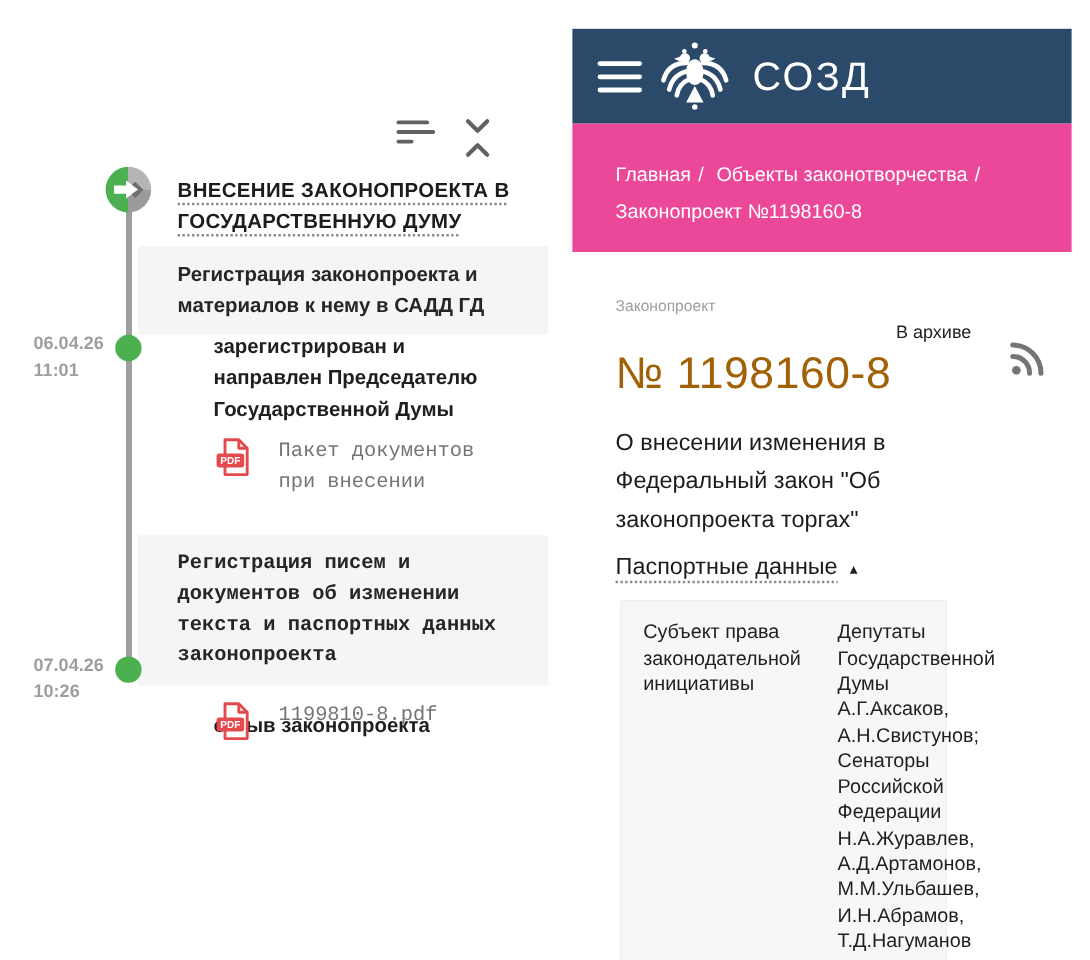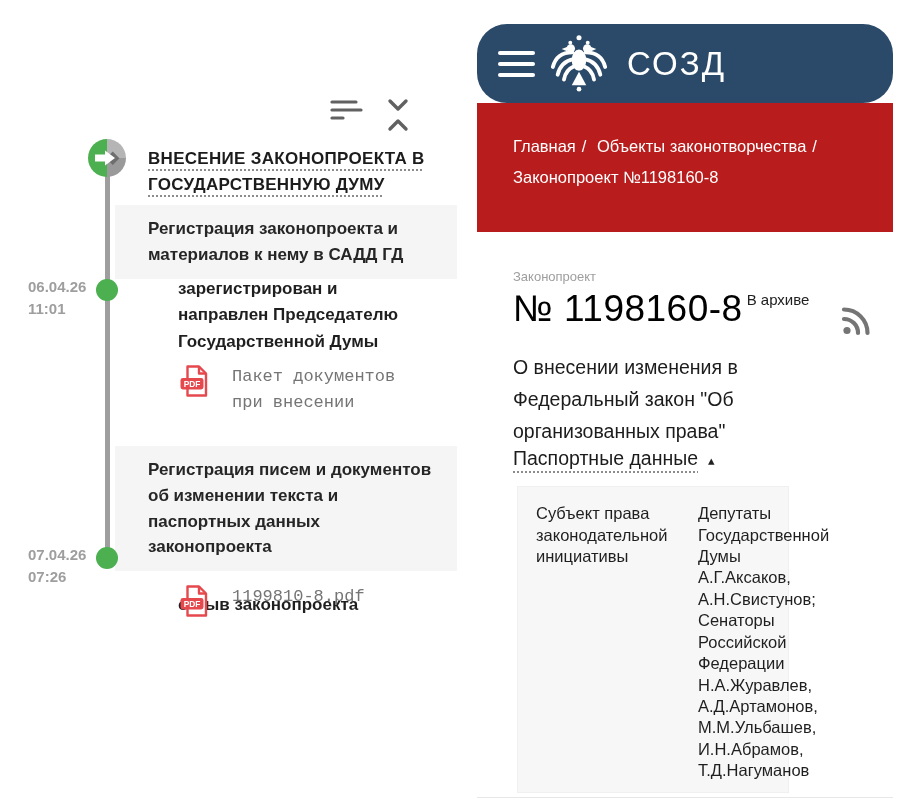--- a/index.html
+++ b/index.html
@@ -18,21 +18,21 @@
     background:conic-gradient(from 0deg, #b5b5b5 0deg 90deg, #9a9a9a 90deg 180deg, #4caf50 180deg 360deg);
     display:flex; align-items:center; justify-content:center; }
 
   .stage-title { position:absolute; left:148px; top:146px; width:288px;
     font-size:17px; font-weight:700; line-height:1.55; letter-spacing:.3px; color:#1c1c1c;
     text-decoration:underline dotted #8c8c8c; text-decoration-thickness:2px; text-underline-offset:5px; cursor:pointer; }
 
   .tl-section { position:absolute; left:115px; width:342px; background:#f5f5f5;
     padding:11px 12px 11px 33px; font-size:17px; font-weight:700; line-height:1.52; color:#262626; }
   .tl-section.s1 { top:205px; }
-  .tl-section.s2 { top:446px; }
+  .tl-section.s2 { top:446px;font-family:Liberation Mono, monospace; }
 
   .tl-date { position:absolute; left:28px; width:78px; font-size:15px; font-weight:700;
     color:#9e9e9e; line-height:1.45; }
   .tl-date.d1 { top:276px; }
   .tl-date.d2 { top:544px; }
 
   .tl-dot { position:absolute; left:96px; width:22px; height:22px; border-radius:50%; background:#4caf50; }
   .tl-dot.p1 { top:279px; }
   .tl-dot.p2 { top:547px; }
 
@@ -42,41 +42,41 @@
 
   .tl-attach { position:absolute; left:178px; display:flex; gap:22px; align-items:flex-start; cursor:pointer; }
   .tl-attach.a1 { top:364px; }
   .tl-attach.a2 { top:584px; }
   .tl-attach .attach-label { font-size:17px; line-height:1.5; color:#757575;font-family:Liberation Mono, monospace; }
   .tl-attach.a1 .attach-label { width:190px; }
 
   
   .right-panel { position:absolute; left:477px; top:24px; width:416px; }
 
-  .app-header { height:79px; background:#2b4a69; display:flex; align-items:center; padding-left:21px;border-radius:30px; }
+  .app-header { height:79px; background:#2b4a69; display:flex; align-items:center; padding-left:21px; }
   .hamburger { width:37px; height:26px; display:flex; flex-direction:column; justify-content:space-between; cursor:pointer; }
   .hamburger span { display:block; height:4px; border-radius:2px; background:#ffffff; }
   .emblem { margin-left:12px; }
   .app-title { margin-left:16px; color:#ffffff; font-size:33px; letter-spacing:2px; font-weight:400; }
 
-  .breadcrumbs { background:#b91c1c; height:129px; padding:28px 52px 0 36px;
+  .breadcrumbs { background:#ec4899; height:107px; padding:28px 52px 0 36px;
     color:#ffffff; font-size:16.5px; line-height:1.85; }
   .breadcrumbs .crumb { cursor:pointer; }
   .breadcrumbs .sep { padding:0 6px; }
 
   .content { position:relative; padding:37px 20px 0 36px; }
   .bill-label { font-size:13px; color:#9e9e9e; }
   .bill-number-row { margin-top:4px; display:flex; align-items:flex-start; }
-  .bill-number { font-size:37px; font-weight:400; letter-spacing:.5px; color:#000000; line-height:1.15; }
+  .bill-number { font-size:37px; font-weight:400; letter-spacing:.5px; color:#a16207; line-height:1.15;margin-top:24px; }
   .bill-status { margin:3px 0 0 4px; font-size:15px; color:#212121; }
   .rss { position:absolute; right:22px; top:74px; cursor:pointer; }
 
   .bill-title { margin-top:20px; width:302px; font-size:19.5px; line-height:1.65; color:#1c1c1c; }
 
-  .passport-link { font-size:19.5px; color:#1c1c1c; display:inline-block; cursor:pointer;
+  .passport-link { margin-top:12px; font-size:19.5px; color:#1c1c1c; display:inline-block; cursor:pointer;
     text-decoration:underline dotted #8c8c8c; text-decoration-thickness:2px; text-underline-offset:6px; }
   .passport-caret { font-size:13px; color:#212121; margin-left:10px; text-decoration:none; display:inline-block; }
 
   .passport-box { margin-top:16px; margin-left:4px; width:272px; background:#f7f7f7;
     border:1px solid #f0f0f0; padding:16px 12px 10px 18px; display:flex; gap:14px;
     font-size:16.5px; line-height:1.3; color:#1f1f1f; }
   .passport-box .p-label { flex:0 0 148px; }
   .passport-box .p-value { width:154px; }
 
   .content-divider { margin-left:-36px; width:416px; height:0; border-top:1px solid #e7e7e7; margin-top:4px; }
@@ -134,21 +134,21 @@
         <text x="14" y="23" font-size="8.4" font-weight="bold" fill="#ffffff" text-anchor="middle" font-family="Liberation Sans, sans-serif">PDF</text>
       </svg>
     </span>
     <span class="attach-label">Пакет документов при внесении</span>
   </div>
 
   <div class="tl-section s2">Регистрация писем и документов об изменении текста и паспортных данных законопроекта</div>
 
   <div class="tl-date d2">
     <div>07.04.26</div>
-    <div>07:26</div>
+    <div>10:26</div>
   </div>
   <div class="tl-dot p2"></div>
   <div class="tl-event e2">отзыв законопроекта</div>
 
   <div class="tl-attach a2">
     <span>
       <svg width="32" height="34" viewBox="0 0 32 34">
         <path d="M9.5 2.5 h11.5 l7 7 v22 h-18.5 z" fill="#ffffff" stroke="#e5484d" stroke-width="2.4" stroke-linejoin="round"></path>
         <path d="M21 2.5 v7 h7" fill="none" stroke="#e5484d" stroke-width="2.4" stroke-linejoin="round"></path>
         <rect x="2.5" y="14" width="23" height="11.5" rx="2.4" fill="#e5484d"></rect>
@@ -209,21 +209,21 @@
     </div>
 
     <div class="rss">
       <svg width="30" height="30" viewBox="0 0 30 30">
         <circle cx="6" cy="24.5" r="3.6" fill="#757575"></circle>
         <path d="M3 13 A14 14 0 0 1 17 27" fill="none" stroke="#757575" stroke-width="4.2" stroke-linecap="round"></path>
         <path d="M3 3.5 A23.5 23.5 0 0 1 26.5 27" fill="none" stroke="#757575" stroke-width="4.2" stroke-linecap="round"></path>
       </svg>
     </div>
 
-    <div class="bill-title">О внесении изменения в Федеральный закон "Об организованных права"</div>
+    <div class="bill-title">О внесении изменения в Федеральный закон "Об законопроекта торгах"</div>
 
     <div>
       <span class="passport-link"><span>Паспортные данные</span><span class="passport-caret">▴</span></span>
     </div>
 
     <div class="passport-box">
       <div class="p-label">Субъект права законодательной инициативы</div>
       <div class="p-value">Депутаты Государственной Думы А.Г.Аксаков, А.Н.Свистунов; Сенаторы Российской Федерации Н.А.Журавлев, А.Д.Артамонов, М.М.Ульбашев, И.Н.Абрамов, Т.Д.Нагуманов</div>
     </div>
 

